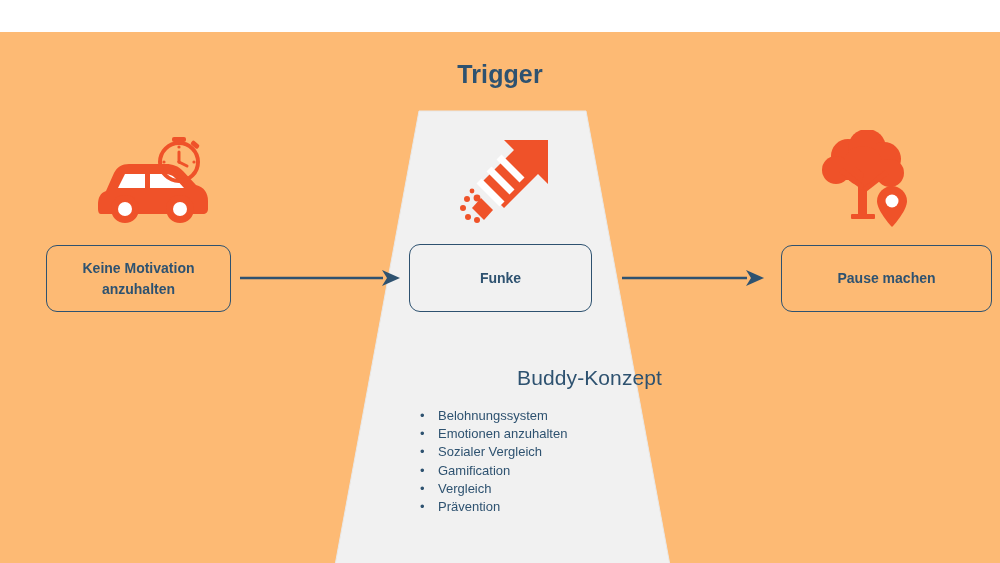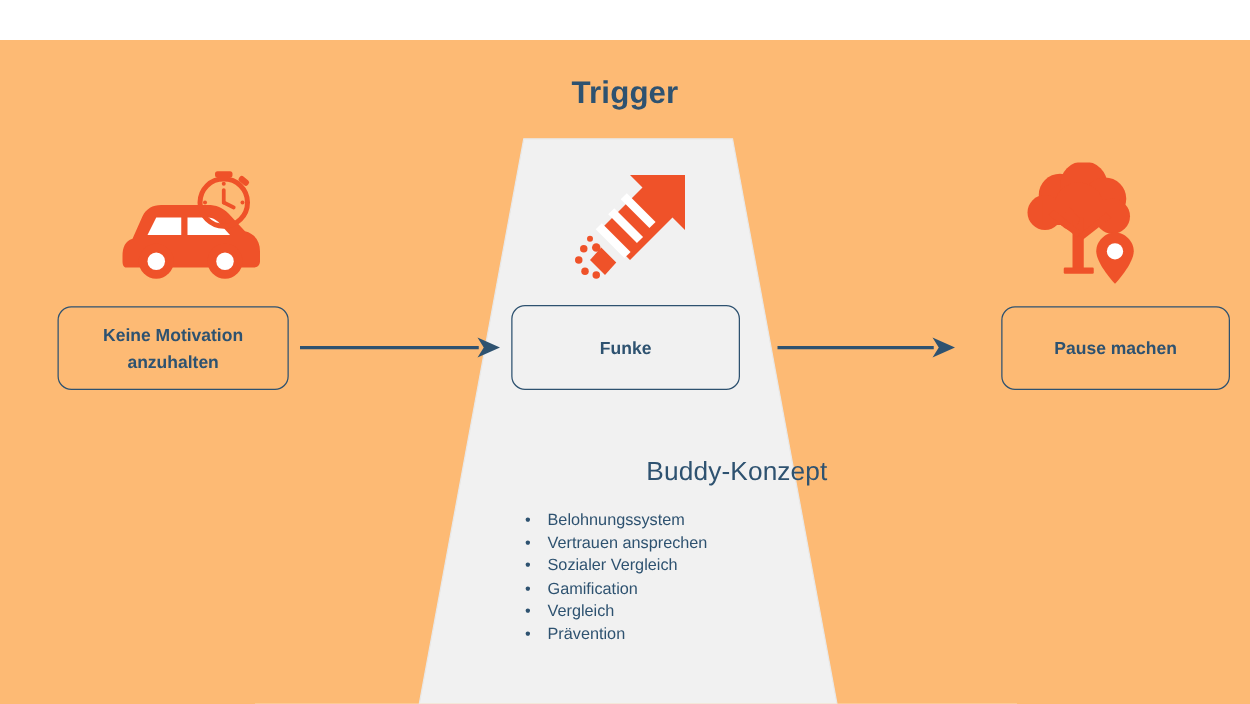--- a/index.html
+++ b/index.html
@@ -71,23 +71,23 @@
     width: 185px;
     height: 67px;
   }
   #box-center {
     left: 409px;
     top: 212px;
     width: 183px;
     height: 68px;
   }
   #box-right {
-    left: 801px;
+    left: 781px;
     top: 213px;
-    width: 183px;
+    width: 211px;
     height: 67px;
     align-items: center;
   }
 
   
   .arrow {
     position: absolute;
     height: 20px;
   }
   #arrow-1 { left: 240px; top: 236px; width: 160px; }
@@ -275,21 +275,21 @@
 
   <div id="buddy">
     <div class="buddy-heading">Buddy-Konzept</div>
     <ul class="buddy-list">
       <li>
         <span class="bullet">•</span>
         <span>Belohnungssystem</span>
       </li>
       <li>
         <span class="bullet">•</span>
-        <span>Vertrauen ansprechen</span>
+        <span>Emotionen anzuhalten</span>
       </li>
       <li>
         <span class="bullet">•</span>
         <span>Sozialer Vergleich</span>
       </li>
       <li>
         <span class="bullet">•</span>
         <span>Gamification</span>
       </li>
       <li>

